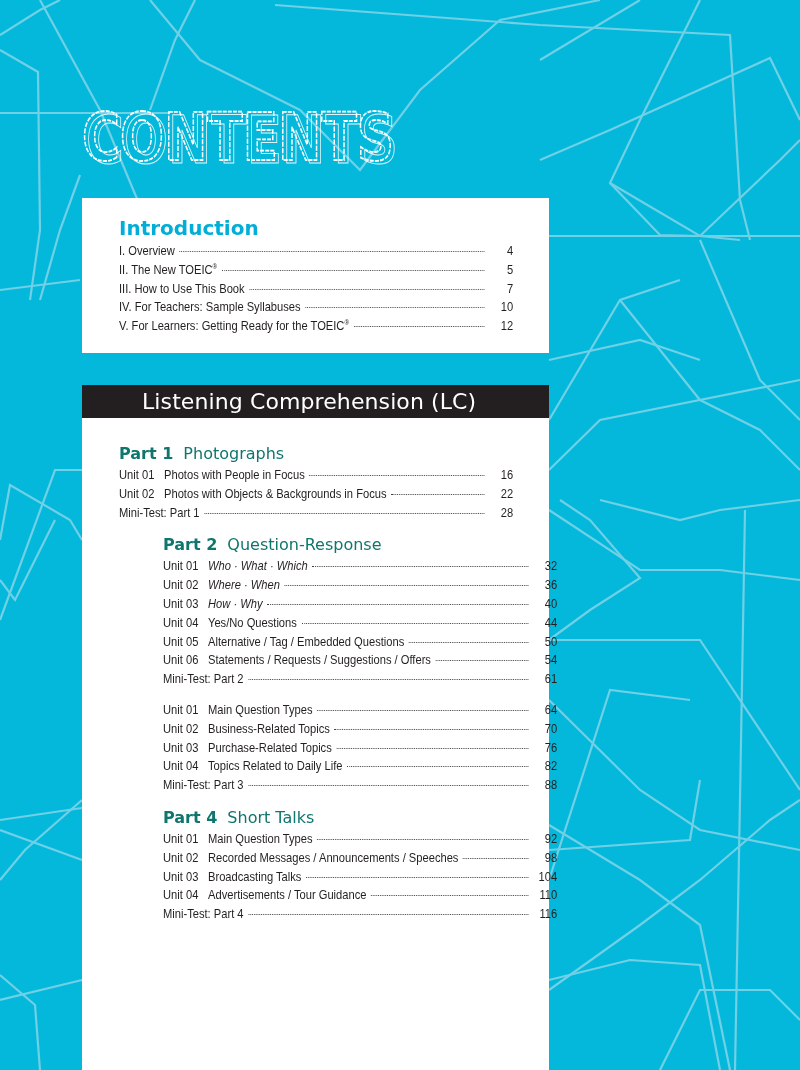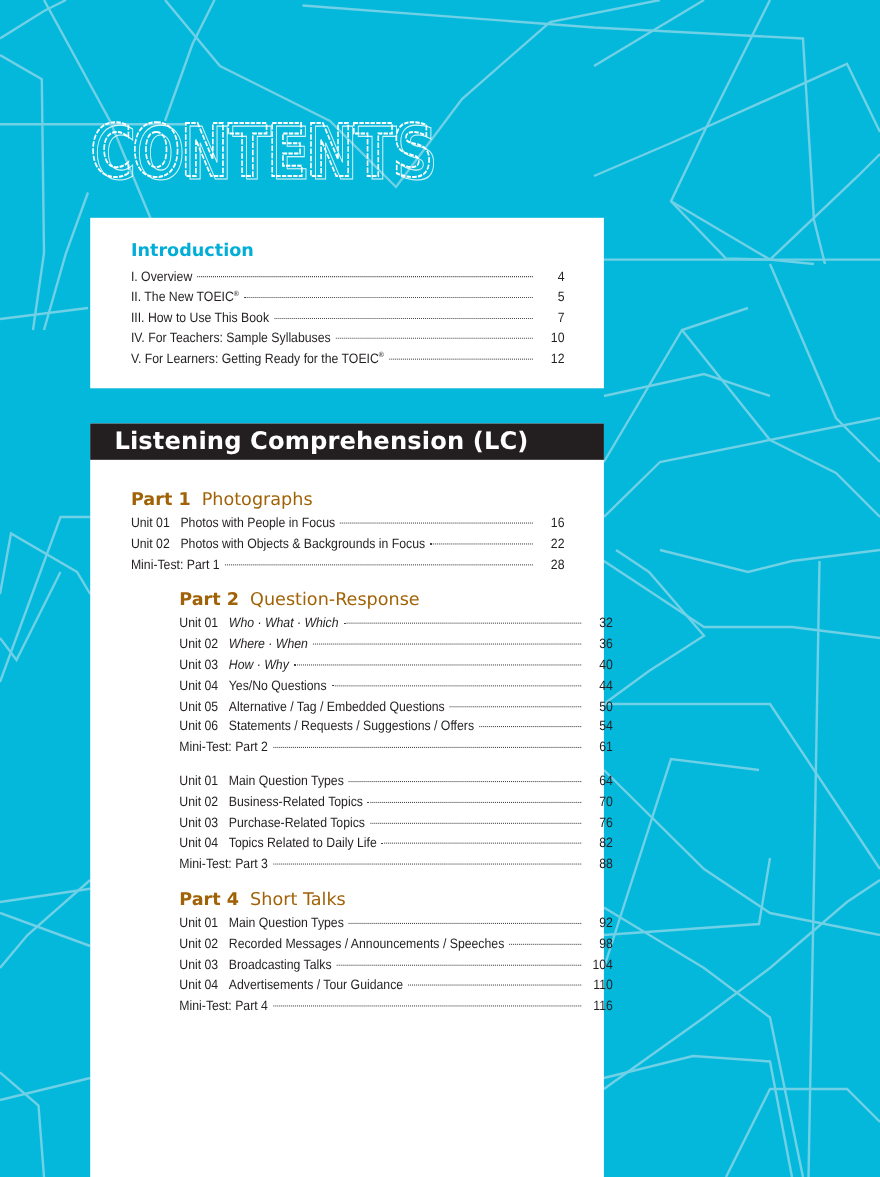--- a/index.html
+++ b/index.html
@@ -16,30 +16,30 @@
       position: absolute; left: 80px; top: 100px; width: 320px; height: 70px;
     }
     .page-title svg { width: 100%; height: 100%; overflow: visible; }
     .panel {
       position: absolute; left: 82px; width: 467px; background: #ffffff;
     }
     .panel.intro { top: 198px; height: 155px; }
     .panel.lc { top: 385px; height: 685px; }
     .lc-header {
       height: 33px; background: #231f20; color: #ffffff;
-      font-family: "DejaVu Sans", sans-serif; font-weight: bold;
-      font-size: 22px; line-height: 33px; padding-left: 22px; letter-spacing: 0.1px;
+      font-family: "DejaVu Sans", sans-serif; font-weight: normal;
+      font-size: 22px; line-height: 33px; padding-left: 60px; letter-spacing: 0.1px;
     }
     .section-title {
       color: #00aed8; font-family: "DejaVu Sans", sans-serif;
-      font-size: 16px; font-weight: bold; margin: 0 0 3px 37px; height: 22px; line-height: 22px;
+      font-size: 20px; font-weight: bold; margin: 0 0 3px 37px; height: 22px; line-height: 22px;
     }
     .intro .section-title { padding-top: 19px; }
     .part-title {
-      color: #a16207; font-family: "DejaVu Sans", sans-serif; font-size: 16px;
+      color: #0f766e; font-family: "DejaVu Sans", sans-serif; font-size: 16px;
       height: 22px; line-height: 22px; margin-left: 37px; margin-bottom: 1px;
     }
     .part-title .part-num { font-weight: bold; margin-right: 10px; }
     .part-block { margin-top: 0; }
     .part-block.first { padding-top: 25px; }
     .part-block + .part-block { margin-top: 12px; margin-left: 44px; }
     .toc-row {
       display: flex; align-items: baseline; height: 18.8px; line-height: 18.8px;
       margin-left: 37px; width: 394px; font-size: 12.4px; color: #231f20;
       transform: scaleX(0.9); transform-origin: left center;

